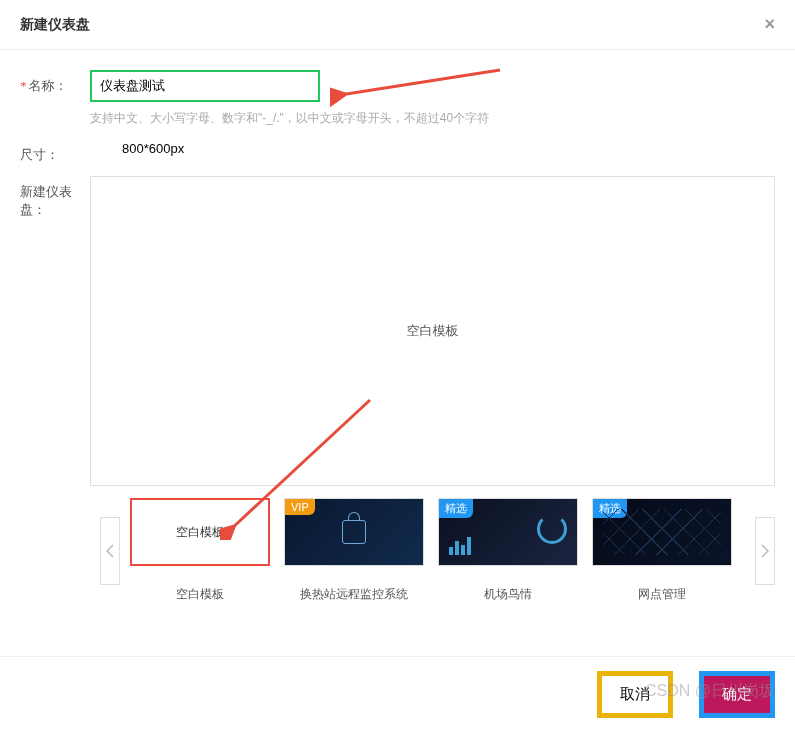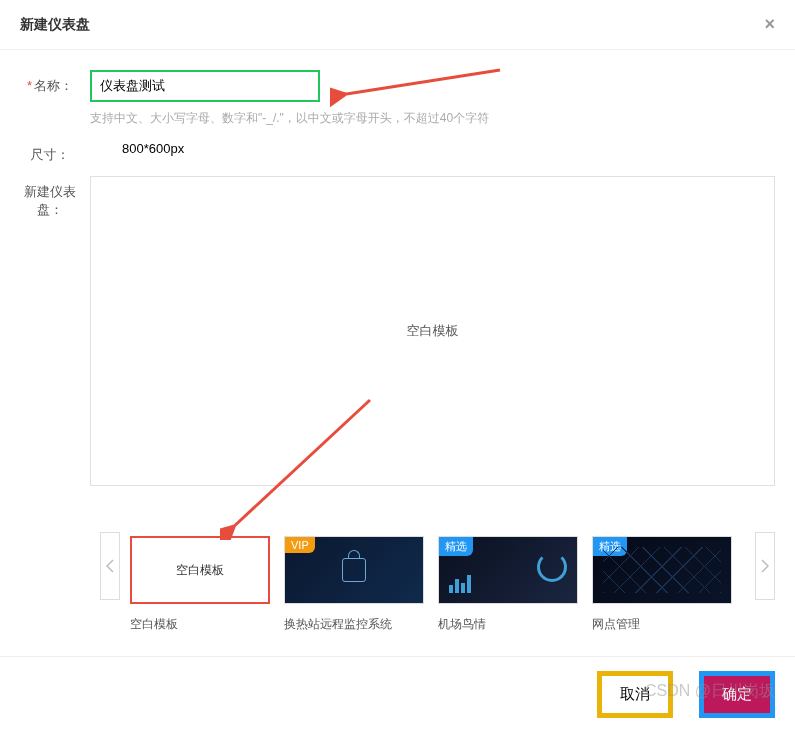--- a/index.html
+++ b/index.html
@@ -23,25 +23,26 @@
     .modal-title { font-size: 14px; color: #333; }
     .close-btn { font-size: 18px; color: #999; cursor: pointer; }
     .modal-body { padding: 20px 20px 10px 20px; }
     .form-row {
       display: flex;
       align-items: flex-start;
       margin-bottom: 12px;
     }
     .form-label {
       width: 70px;
-      text-align: center;
+      text-align: left;
       padding-right: 10px;
       padding-top: 7px;
       color: #555;
       flex-shrink: 0;
+      font-family: Liberation Serif, serif;
     }
     .required::before { content: "*"; color: #e74c3c; margin-right: 2px; }
     .form-content { flex: 1; }
     .input-name {
       width: 230px;
       height: 32px;
       border: 2px solid #22c55e;
       padding: 0 8px;
       font-size: 13px;
       outline: none;
@@ -77,23 +78,23 @@
       flex-shrink: 0;
     }
     .template-list {
       display: flex;
       gap: 14px;
       flex: 1;
     }
     .template-item {
       display: flex;
       flex-direction: column;
-      gap: 12px;
+      align-items: center;
+      gap: 20px;
       cursor: pointer;
-      margin-top: 38px;
     }
     .thumb {
       width: 140px;
       height: 68px;
       border: 1px solid #ddd;
       position: relative;
       display: flex;
       align-items: center;
       justify-content: center;
       overflow: hidden;

